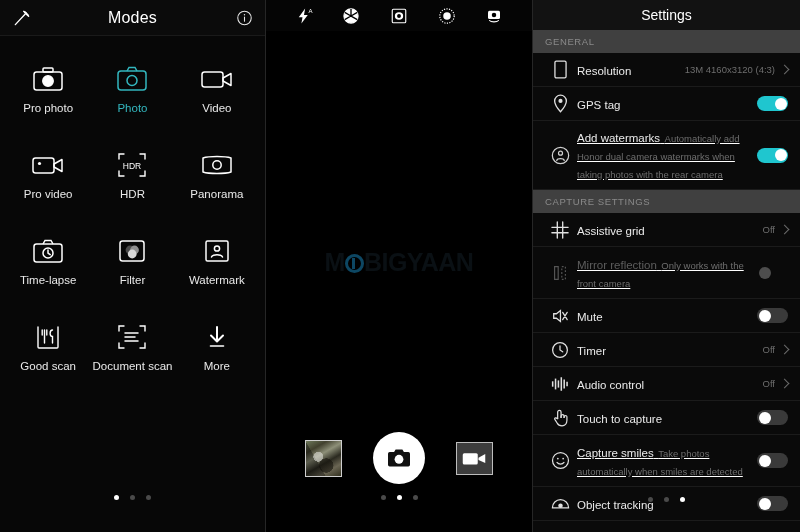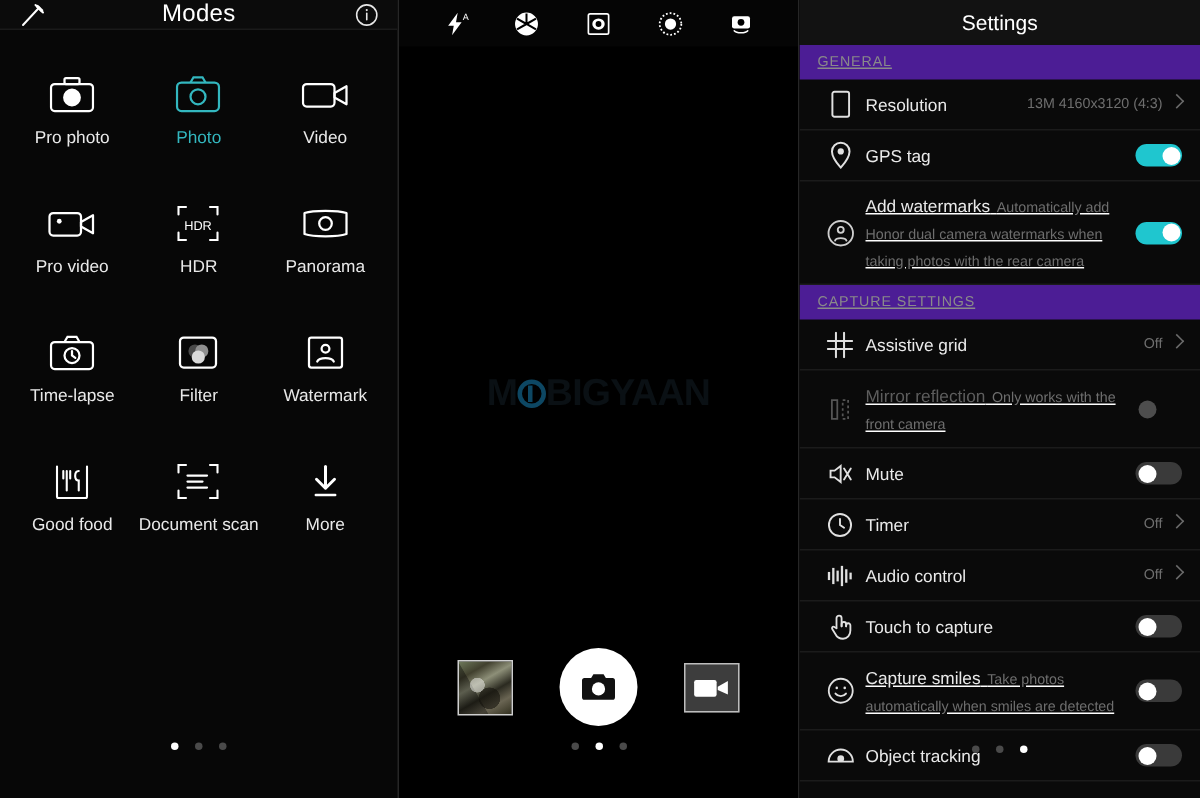--- a/index.html
+++ b/index.html
@@ -14,21 +14,21 @@
   .screen { display:flex; width:800px; height:532px; }
 
   
   .panel-modes {
     width:266px; height:532px;
     background:#070707;
     position:relative;
     border-right:1px solid #262626;
   }
   .modes-header {
-    height:20px; background:#0b0b0b;
+    height:36px; background:#0b0b0b;
     display:flex; align-items:center; justify-content:center;
     position:relative;
     border-bottom:1px solid #1a1a1a;
   }
   .modes-title { font-size:16px; font-weight:400; letter-spacing:.2px; color:#fff; }
   .modes-header .hicon { position:absolute; top:50%; transform:translateY(-50%); }
   .modes-header .left { left:12px; }
   .modes-header .right { right:12px; }
 
   .modes-grid {
@@ -116,39 +116,38 @@
     background:#0a0a0a;
     position:relative;
     overflow:hidden;
   }
   .set-header {
     height:30px; background:#121212;
     display:flex; align-items:center; justify-content:center;
   }
   .set-title { font-size:14px; color:#fff; }
   .section-head {
-    background:#4c1d95; color:#8a8a8a;
+    background:#404040; color:#8a8a8a;
     font-size:9.5px; letter-spacing:.6px;
     padding:6px 12px 6px 12px;
     text-transform:uppercase;
-    text-decoration:underline;
   }
   .srow {
     display:flex; align-items:center;
     padding:0 12px 0 12px;
     min-height:34px;
     border-bottom:1px solid #1b1b1b;
     position:relative;
     cursor:pointer;
   }
   .srow .s-ic { width:30px; flex:0 0 30px; display:flex; align-items:center; justify-content:center; }
   .srow .s-body { flex:1 1 auto; padding:7px 0 7px 2px; min-width:0; }
   .s-title { font-size:11.5px; color:#eaeaea; line-height:16px; }
   .s-sub { font-size:9.5px; color:#6e6e6e; line-height:13px; margin-top:1px; }
-  .s-right { flex:0 0 auto; display:flex; align-items:flex-start; gap:6px; color:#6e6e6e; font-size:9.5px; }
+  .s-right { flex:0 0 auto; display:flex; align-items:center; gap:6px; color:#6e6e6e; font-size:9.5px; }
   .srow.disabled .s-title { color:#5d5d5d; }
   .srow.tall { min-height:52px;text-decoration:underline; }
 
   .toggle { width:31px; height:15px; border-radius:8px; background:#3a3a3a; position:relative; }
   .toggle .knob { position:absolute; top:1.5px; left:1.5px; width:12px; height:12px; border-radius:50%; background:#fff; }
   .toggle.on { background:#1fc6cf; }
   .toggle.on .knob { left:17.5px; }
   .toggle.dim { background:transparent; width:31px; }
   .toggle.dim .knob { background:#4d4d4d; left:1.5px; }
 
@@ -285,21 +284,21 @@
       </div>
 
       <div class="mode-cell">
         <span class="mode-ic">
           <svg width="28" height="24" viewBox="0 0 28 24" fill="none" stroke="#fff" stroke-width="1.4" stroke-linecap="round">
             <path d="M4 2v20a1 1 0 001 1h18a1 1 0 001-1V2"></path>
             <path d="M10.5 5v5M12.8 5v5M8.2 5v5M10.5 10v8"></path>
             <path d="M18.5 5c-1.6 0-2.4 1.6-2.4 3.4S17 11.4 18.5 11.4V18"></path>
           </svg>
         </span>
-        <span class="mode-label">Good food</span>
+        <span class="mode-label">Good scan</span>
       </div>
 
       <div class="mode-cell">
         <span class="mode-ic">
           <svg width="30" height="26" viewBox="0 0 30 26" fill="none" stroke="#fff" stroke-width="1.4" stroke-linecap="round">
             <path d="M7 2H2v5M23 2h5v5M7 24H2v-5M23 24h5v-5"></path>
             <path d="M8 9h13M8 13h10M8 17h13" stroke-width="1.5"></path>
           </svg>
         </span>
         <span class="mode-label">Document scan</span>

